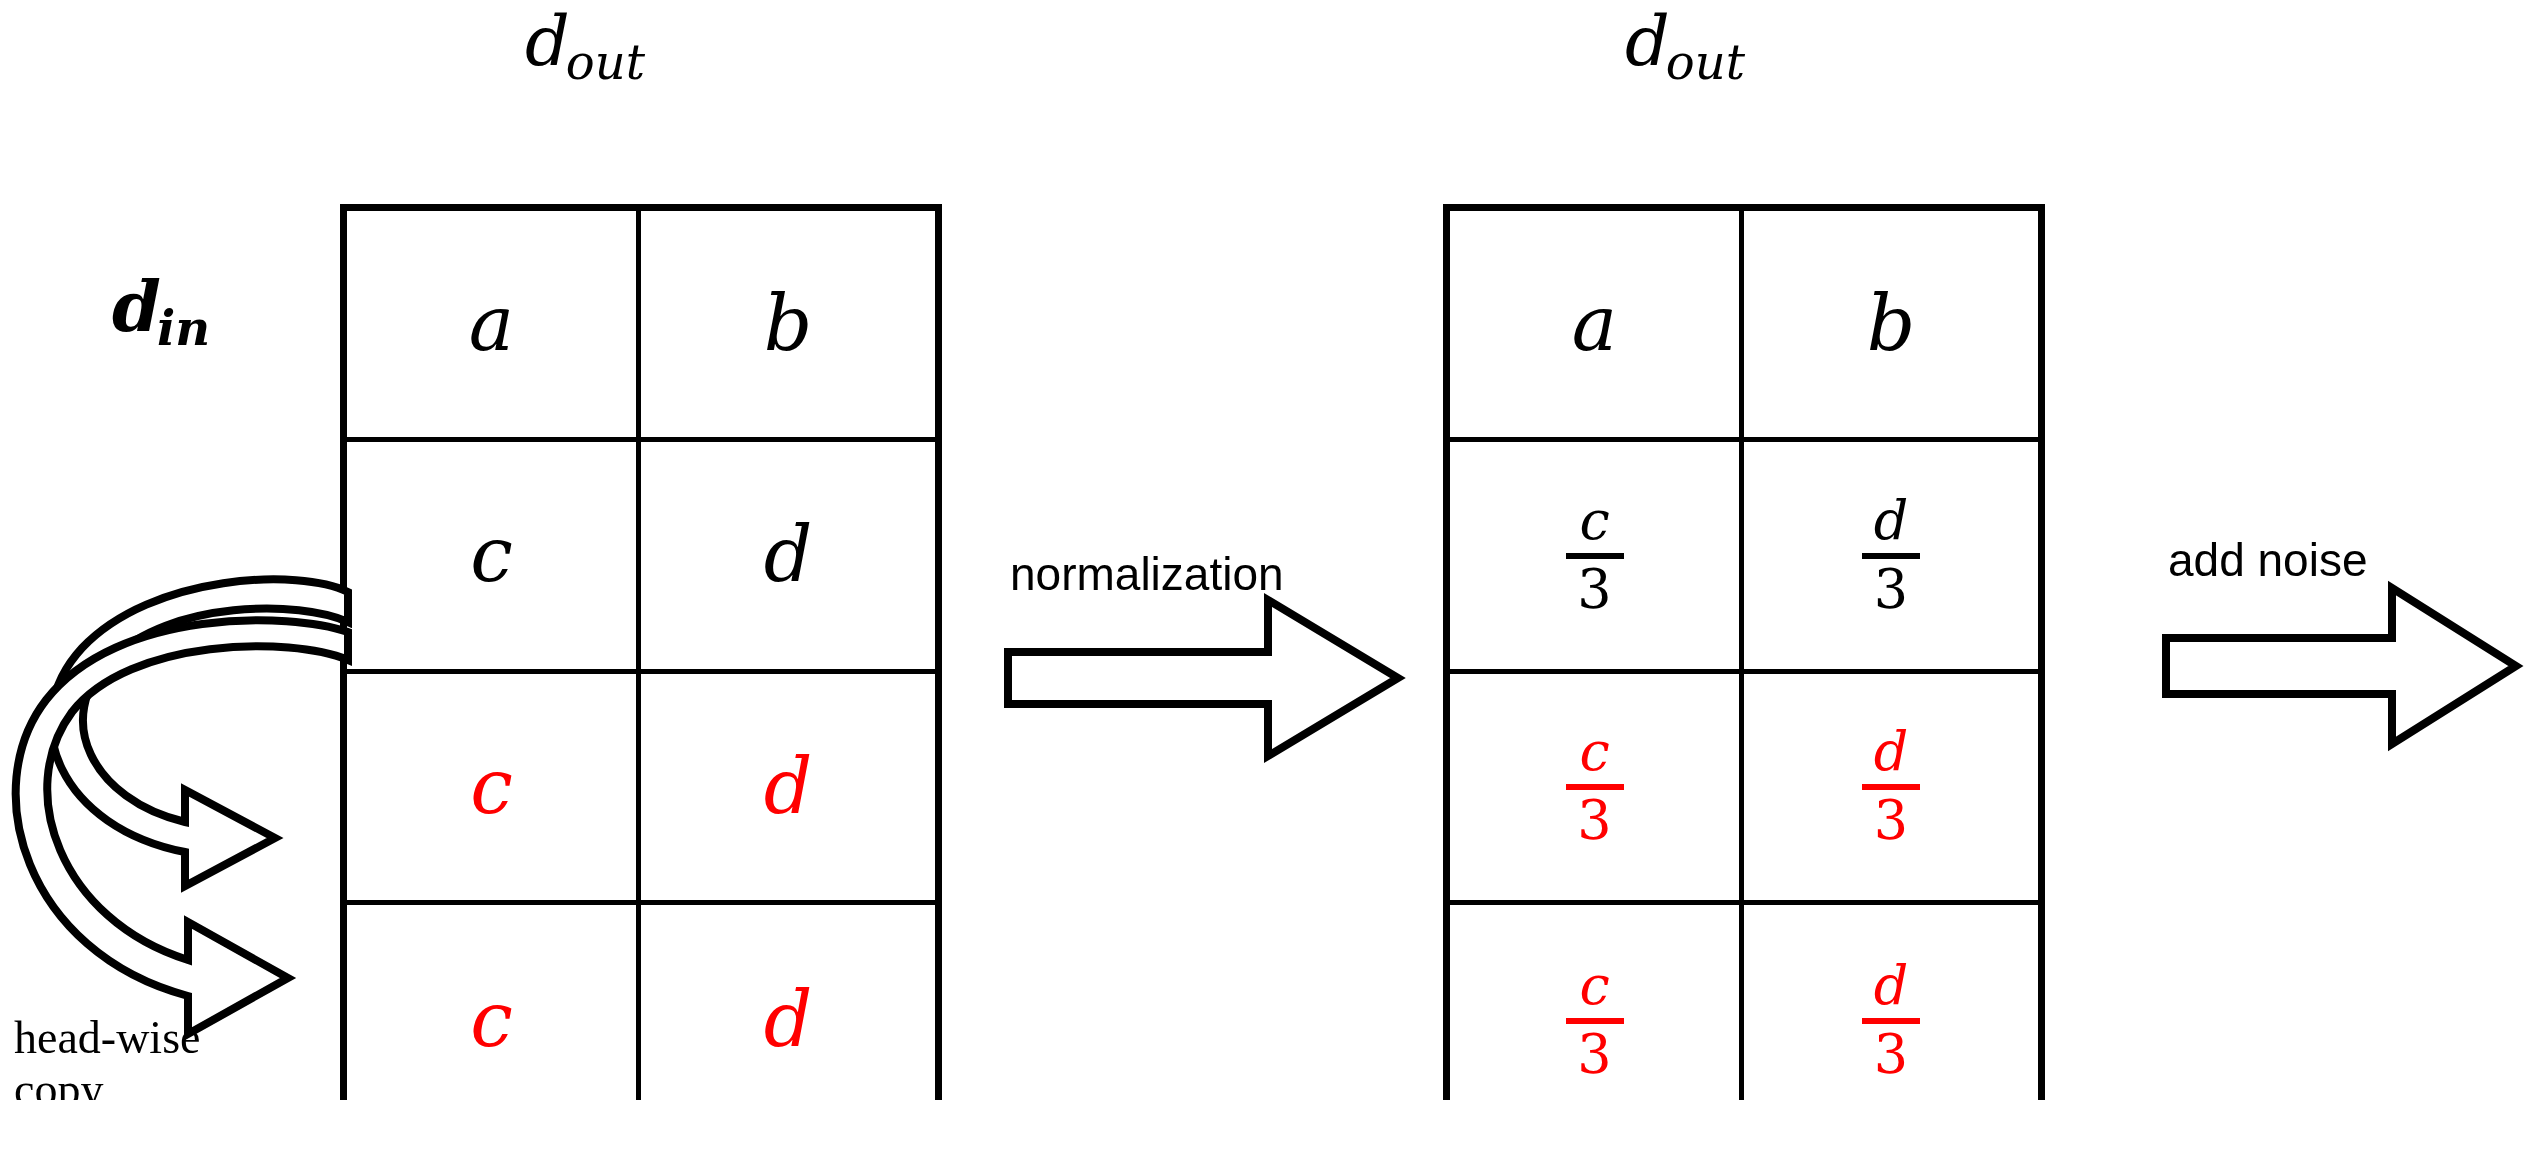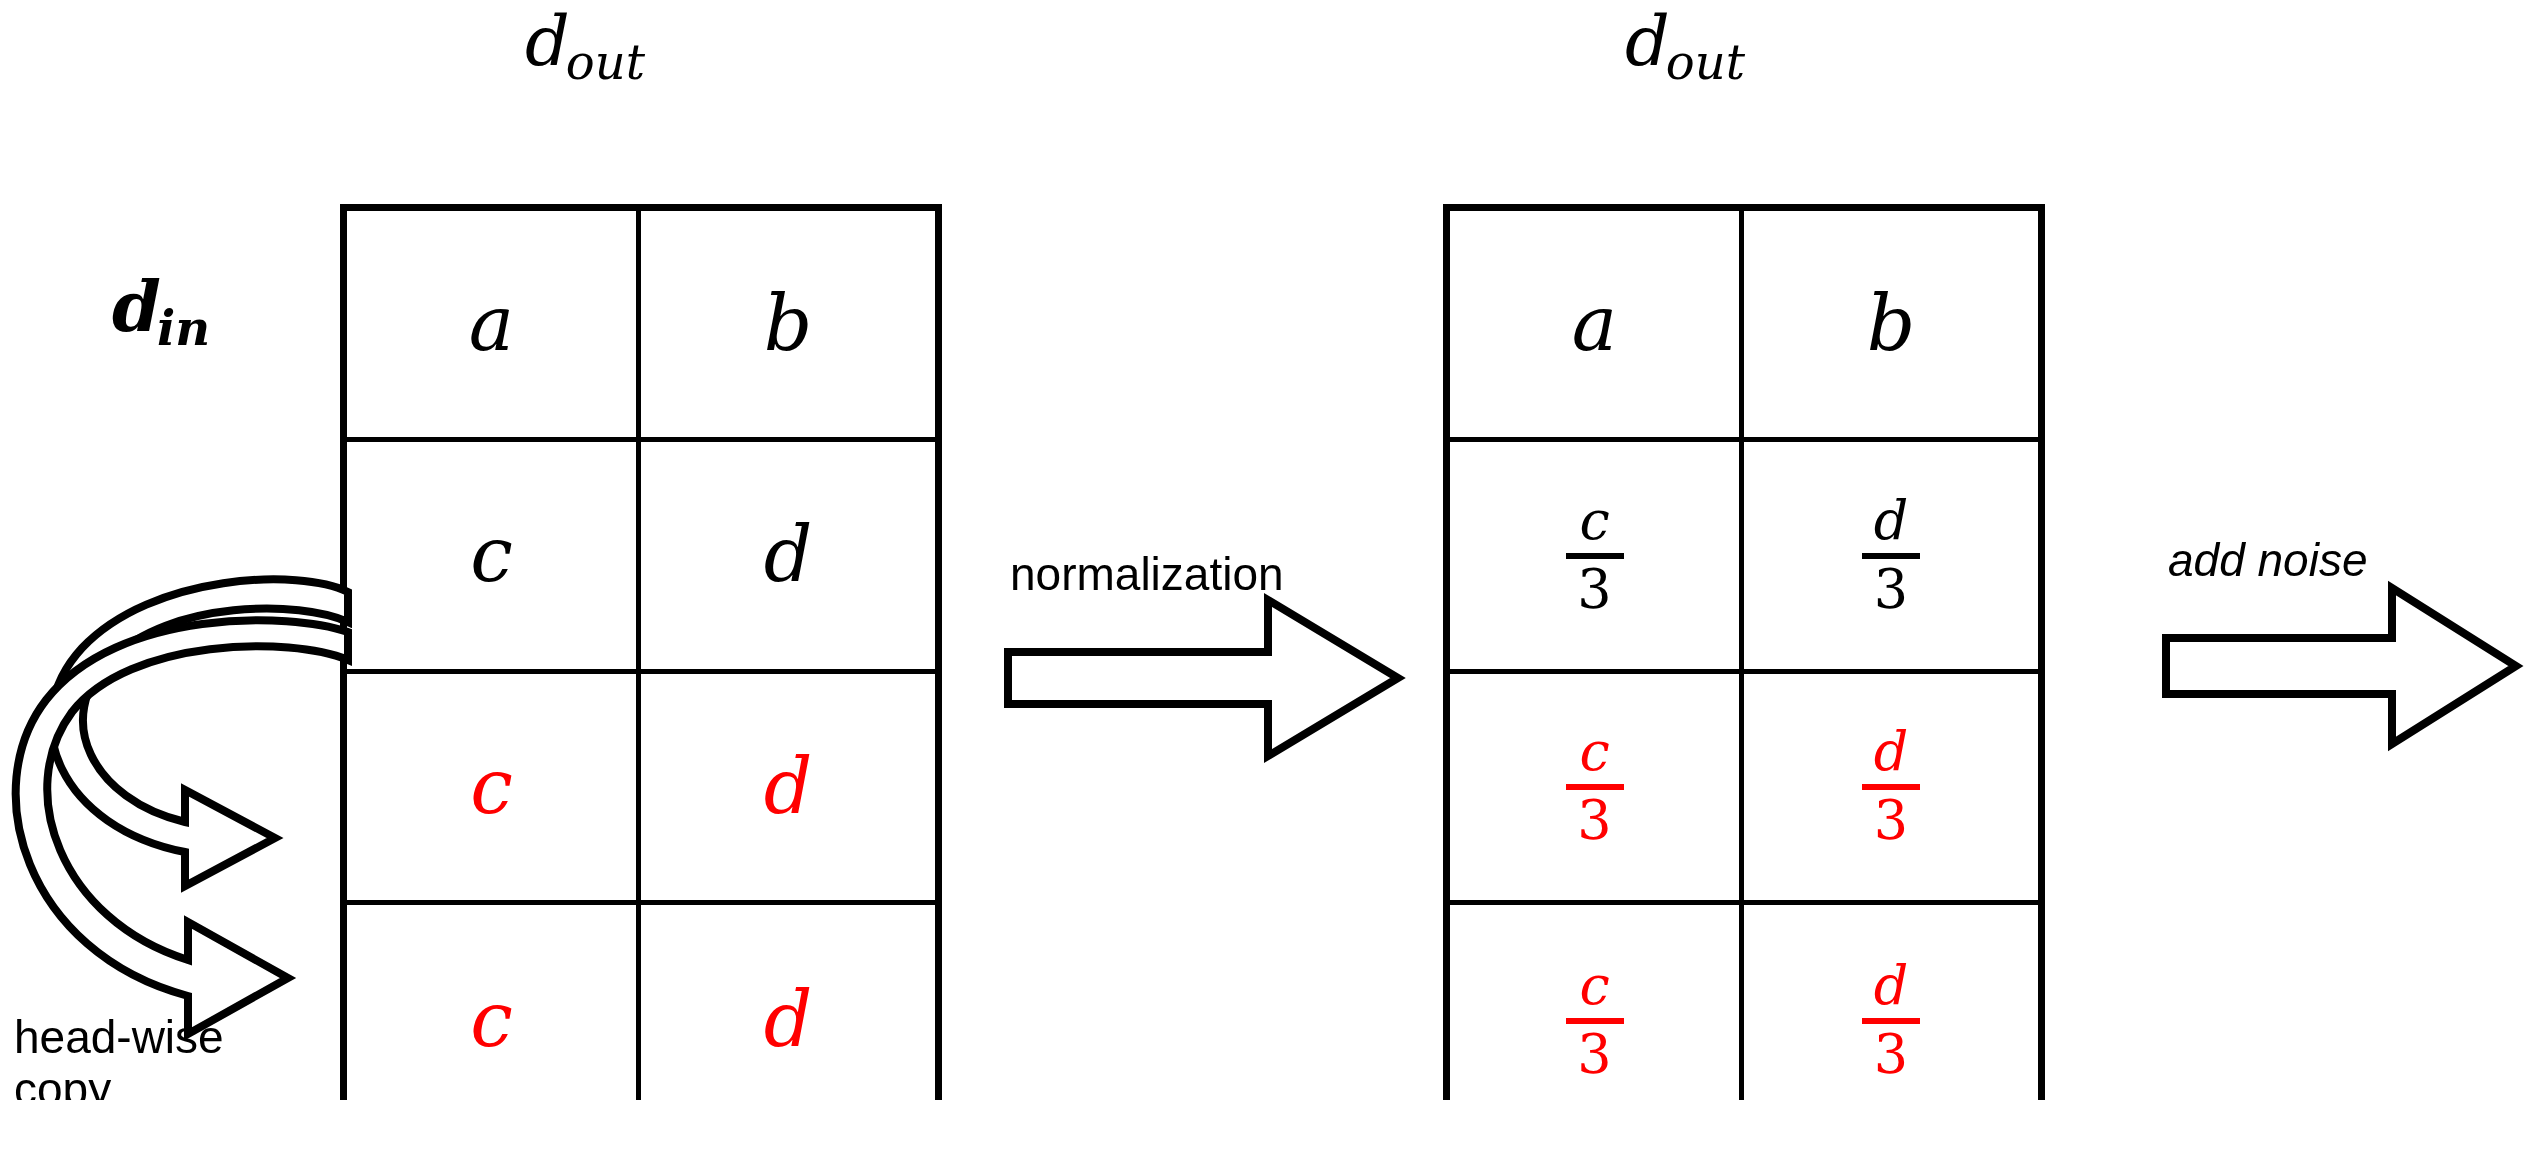--- a/index.html
+++ b/index.html
@@ -89,21 +89,21 @@
 
   
   .proc-label {
     position: absolute;
     font-family: "Liberation Sans", sans-serif;
     font-size: 46px;
     color: #000000;
     white-space: nowrap;
     line-height: 1.15;
   }
-  .proc-label.two-line { line-height: 1.12; }
+  .proc-label.two-line { line-height: 1.12; font-family: Liberation Serif, serif; }
 
   .svg-layer {
     position: absolute;
     left: 0;
     top: 0;
     width: 2529px;
     height: 1176px;
     pointer-events: none;
   }
 </style>
@@ -254,20 +254,20 @@
                L 2516,666
                L 2392,744
                L 2392,694
                L 2166,694
                Z" fill="#ffffff" stroke="#000000" stroke-width="8" stroke-linejoin="miter"></path>
     </g>
   </svg>
 
   <div class="proc-label" style="left:1010px; top:548px;">normalization</div>
 
-  <div class="proc-label" style="left:2168px; top:534px;font-style:italic;">add noise</div>
+  <div class="proc-label" style="left:2168px; top:534px;">add noise</div>
 
   <div class="proc-label two-line" style="left:14px; top:1012px;">
     <div>head-wise</div>
     <div>copy</div>
   </div>
 
 </div>
 
 </body></html>

